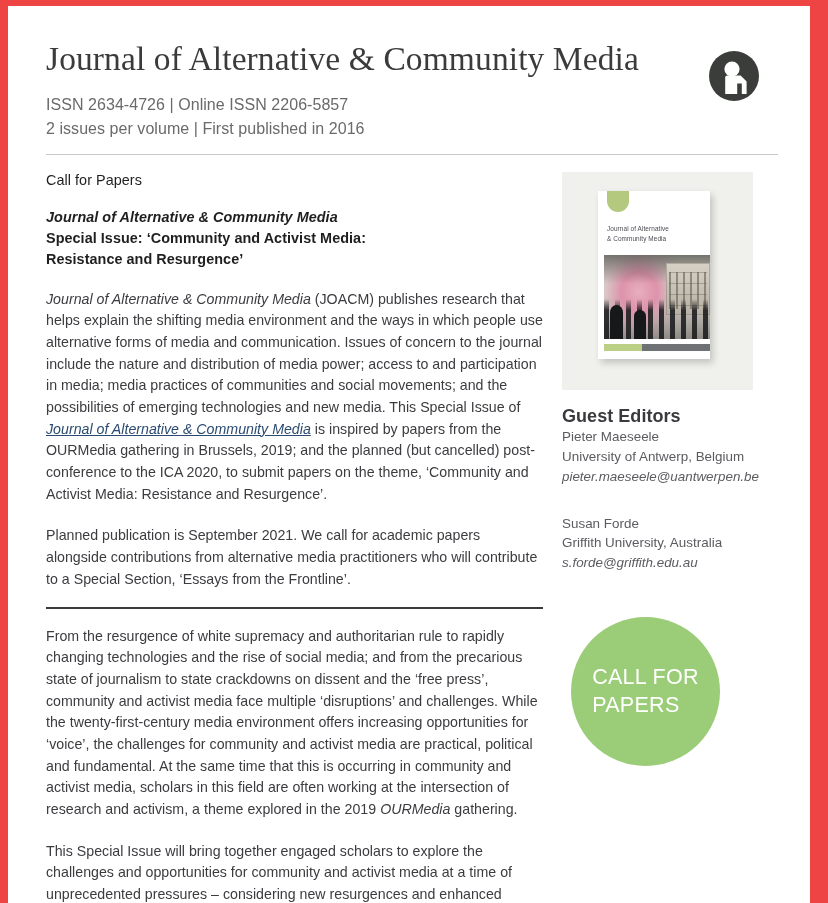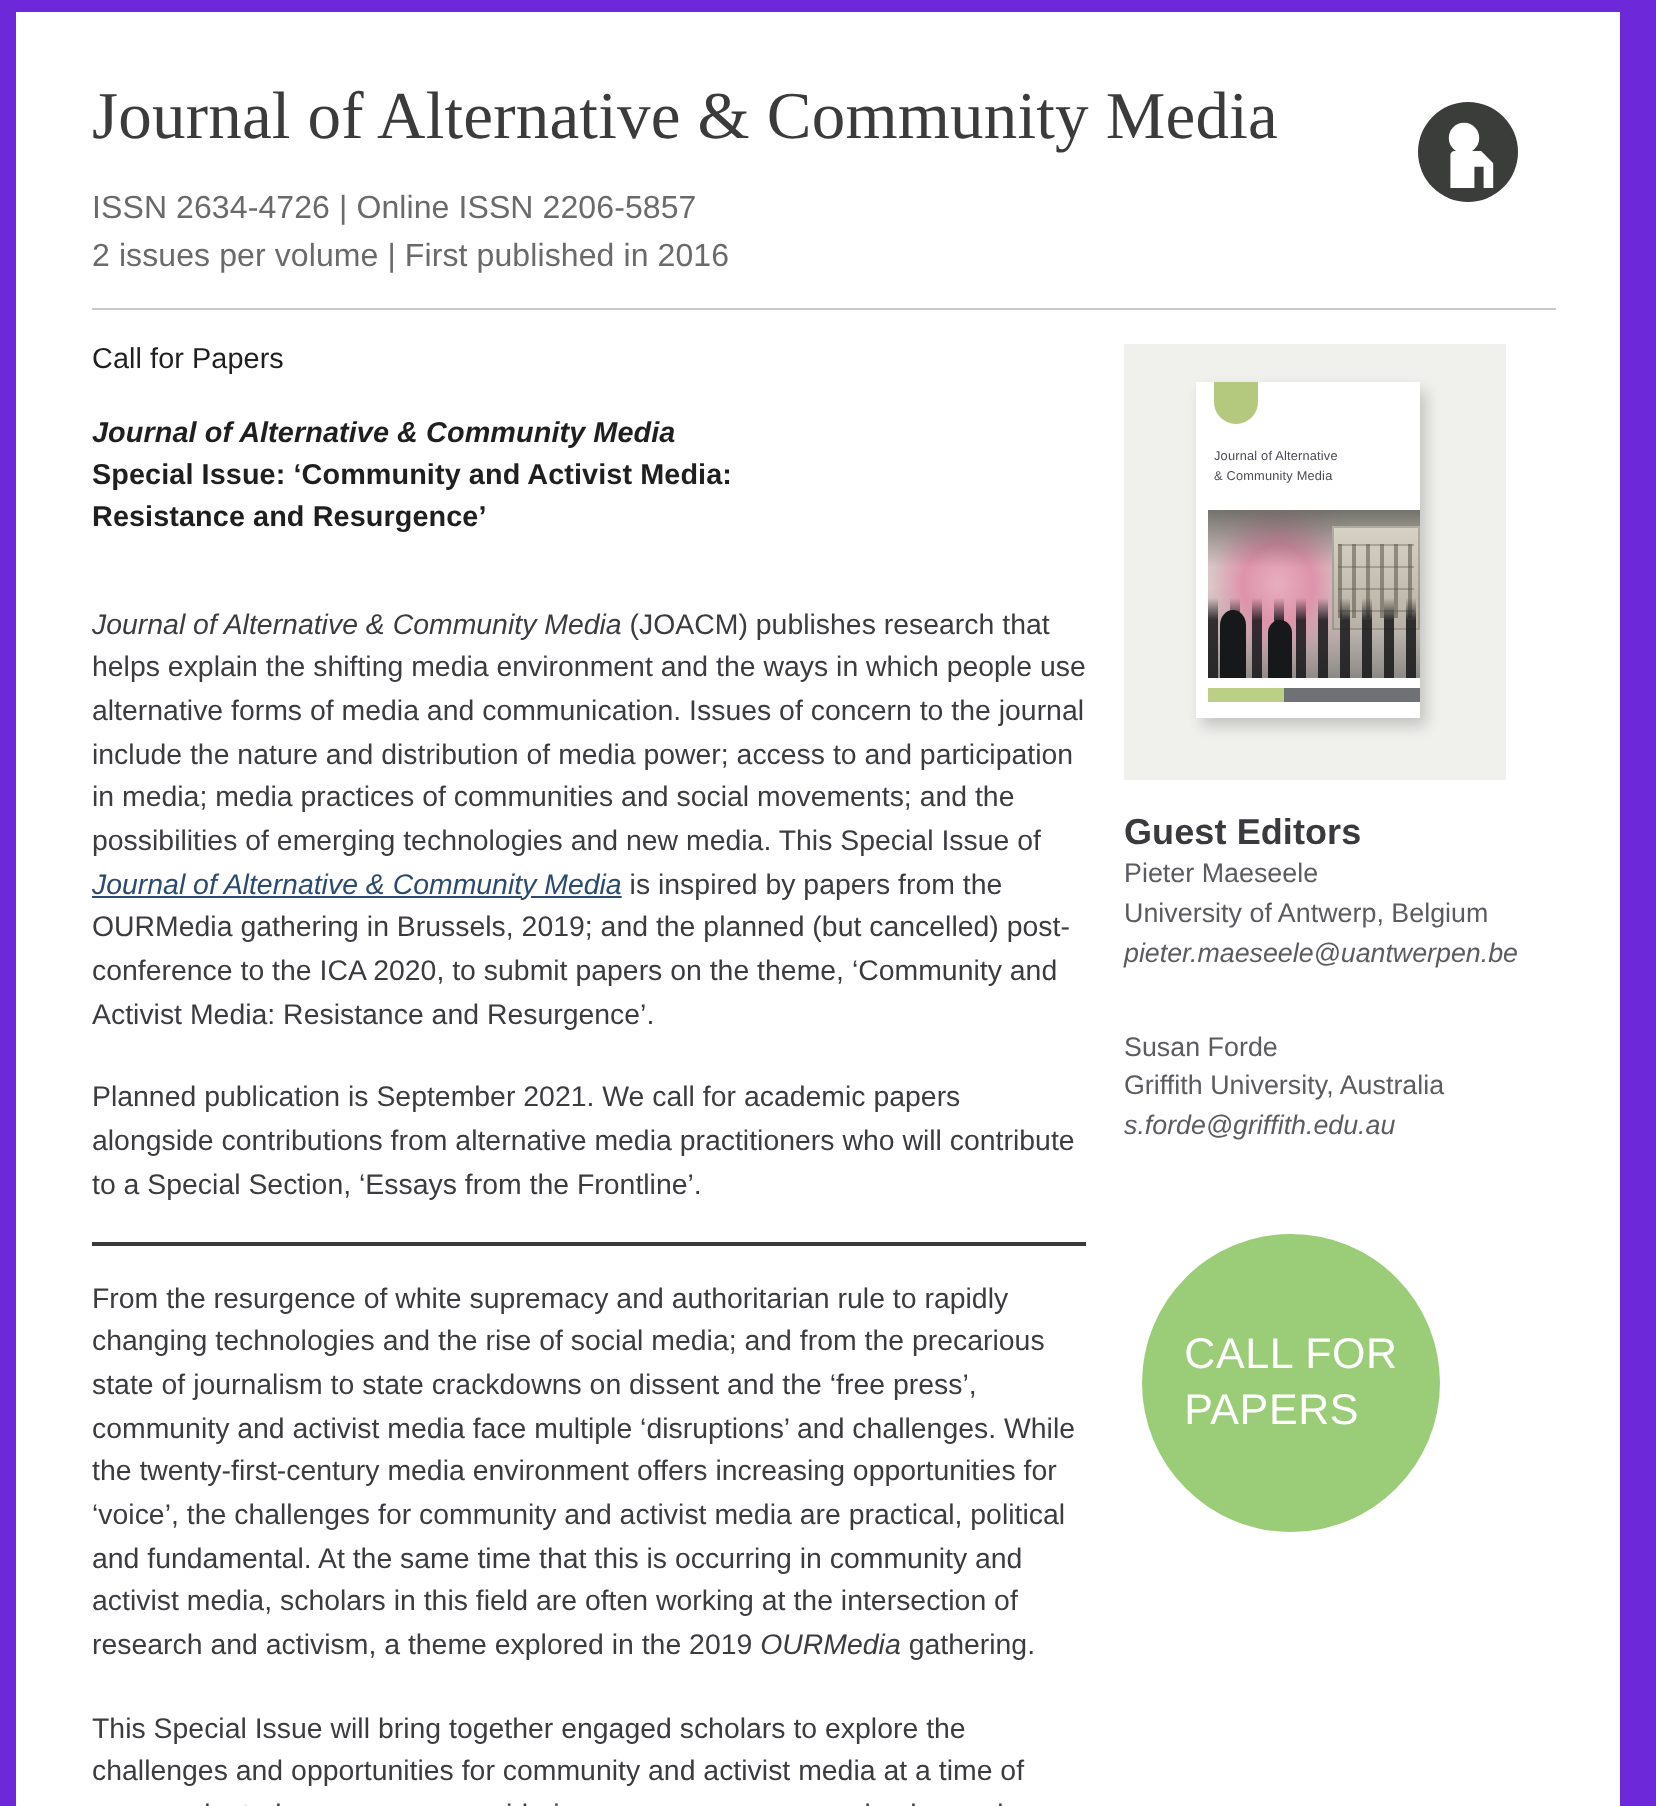--- a/index.html
+++ b/index.html
@@ -13,21 +13,21 @@
   body {
     background: #e8e8e8;
     font-family: "Liberation Sans", sans-serif;
   }
 
   
   .page-shell {
     position: relative;
     width: 828px;
     height: 903px;
-    background: #6d28d9;
+    background: #ef4444;
   }
 
   .page {
     position: absolute;
     left: 8px;
     top: 6px;
     width: 802px;
     height: 903px;
     background: #ffffff;
   }
@@ -105,21 +105,21 @@
     margin-top: 19px;
     font-size: 14.4px;
     font-weight: bold;
     color: #1f1f1f;
     line-height: 1.47;
     letter-spacing: 0.05px;
   }
   .si-head .ital { font-style: italic; }
 
   p.body {
-    margin-top: 32px;
+    margin-top: 18px;
     font-size: 14.2px;
     line-height: 1.525;
     color: #3c3c40;
     letter-spacing: 0.01px;
   }
   p.body.tight { margin-top: 20px; }
   p.body em { font-style: italic; }
 
   a.inline-link {
     color: #2b4a70;

